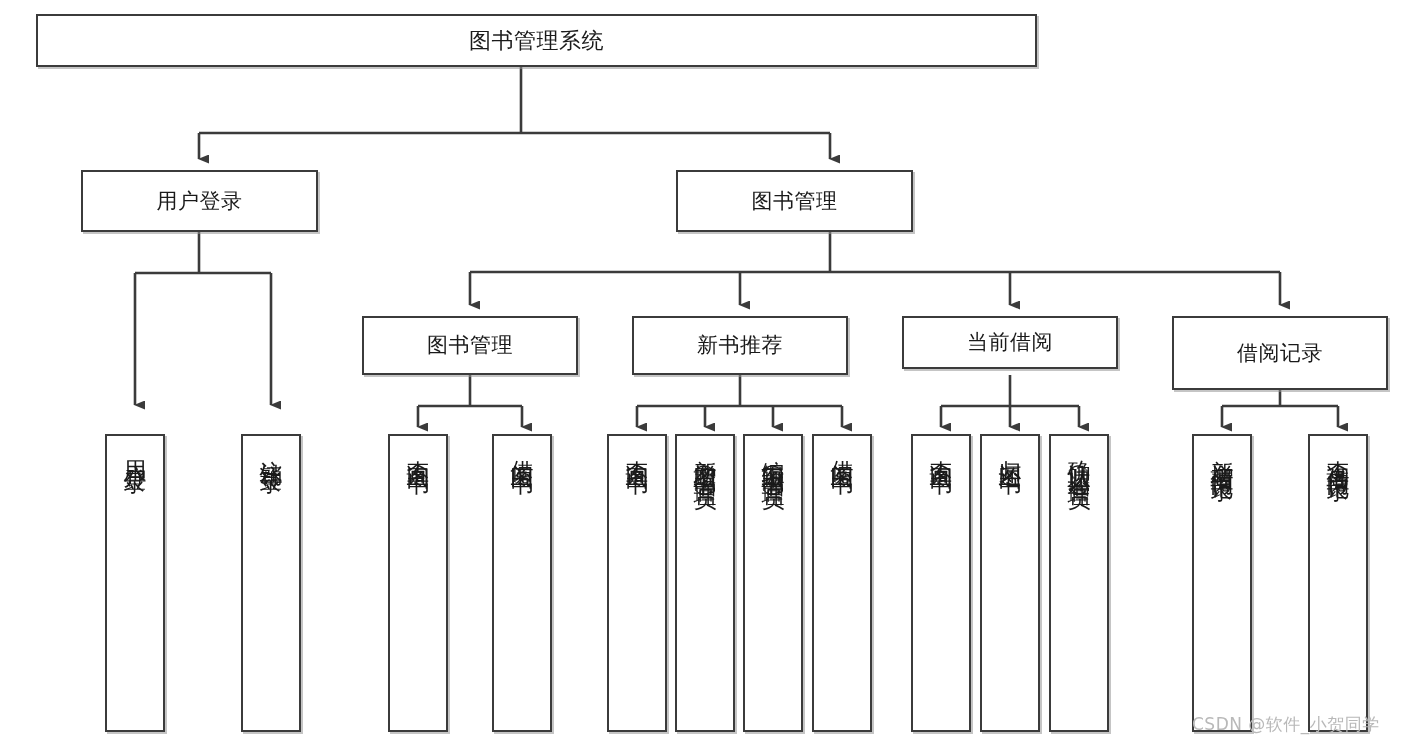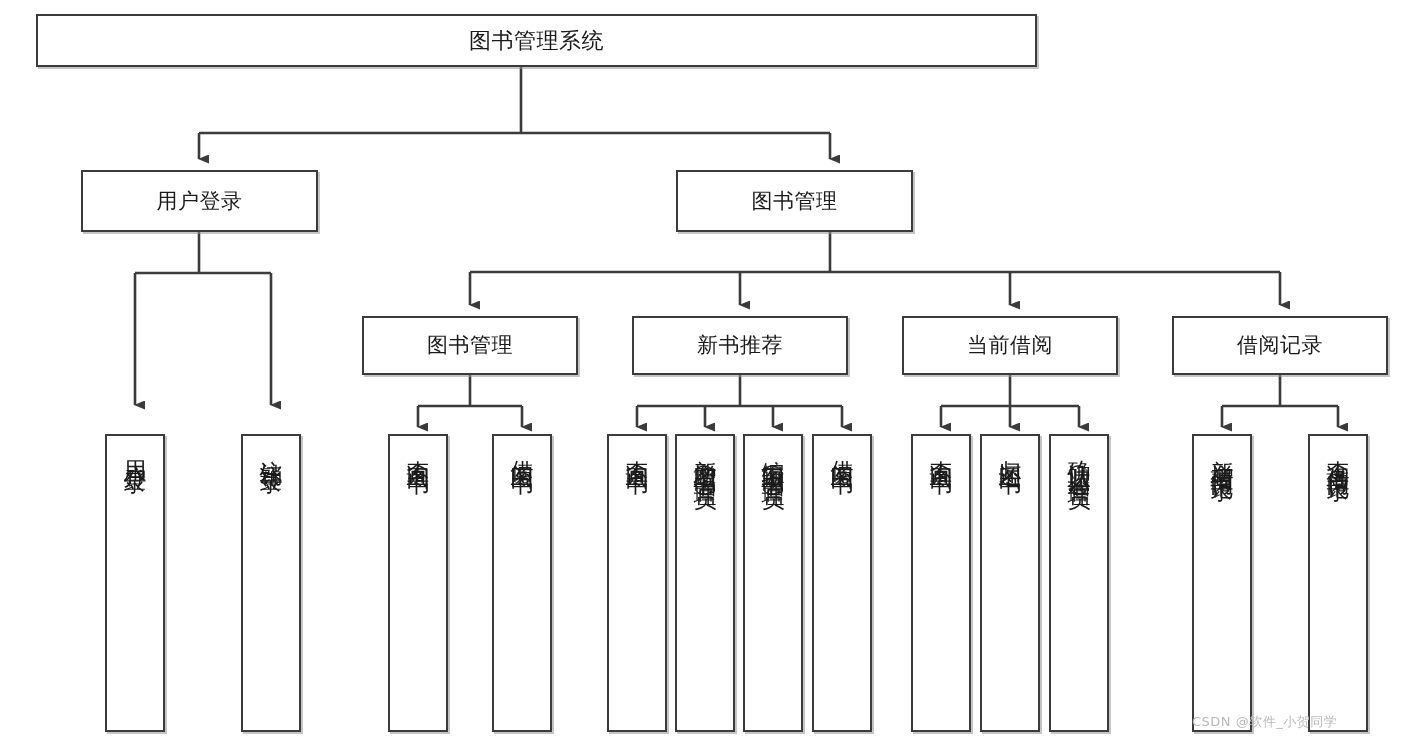--- a/index.html
+++ b/index.html
@@ -59,21 +59,21 @@
   }
   .node.v .label {
     writing-mode: vertical-rl;
     text-orientation: upright;
     font-size: 23px;
     line-height: 1;
     letter-spacing: 4px;
   }
   .watermark {
     position: absolute;
-    font-size: 13px;
+    font-size: 17px;
     color: #b9b9b9;
     white-space: nowrap;
     letter-spacing: 0.5px;
     font-family: "DejaVu Sans", "Liberation Sans", sans-serif;
   }
 </style>
 </head>
 <body>
 
 <div id="canvas">
@@ -138,24 +138,24 @@
   <div class="node h" style="left:676px; top:170px; width:237px; height:62px;">
     <span class="label">图书管理</span>
   </div>
 
   <div class="node h" style="left:362px; top:316px; width:216px; height:59px;">
     <span class="label">图书管理</span>
   </div>
   <div class="node h" style="left:632px; top:316px; width:216px; height:59px;">
     <span class="label">新书推荐</span>
   </div>
-  <div class="node h" style="left:902px; top:316px; width:216px; height:59px;">
+  <div class="node h" style="left:902px; top:316px; width:216px; height:53px;">
     <span class="label">当前借阅</span>
   </div>
-  <div class="node h" style="left:1172px; top:316px; width:216px; height:59px;">
+  <div class="node h" style="left:1172px; top:316px; width:216px; height:74px;">
     <span class="label">借阅记录</span>
   </div>
 
   <div class="node v" style="left:105px; top:434px; width:60px; height:298px;">
     <span class="label">用户登录</span>
   </div>
   <div class="node v" style="left:241px; top:434px; width:60px; height:298px;">
     <span class="label">注销登录</span>
   </div>
 

